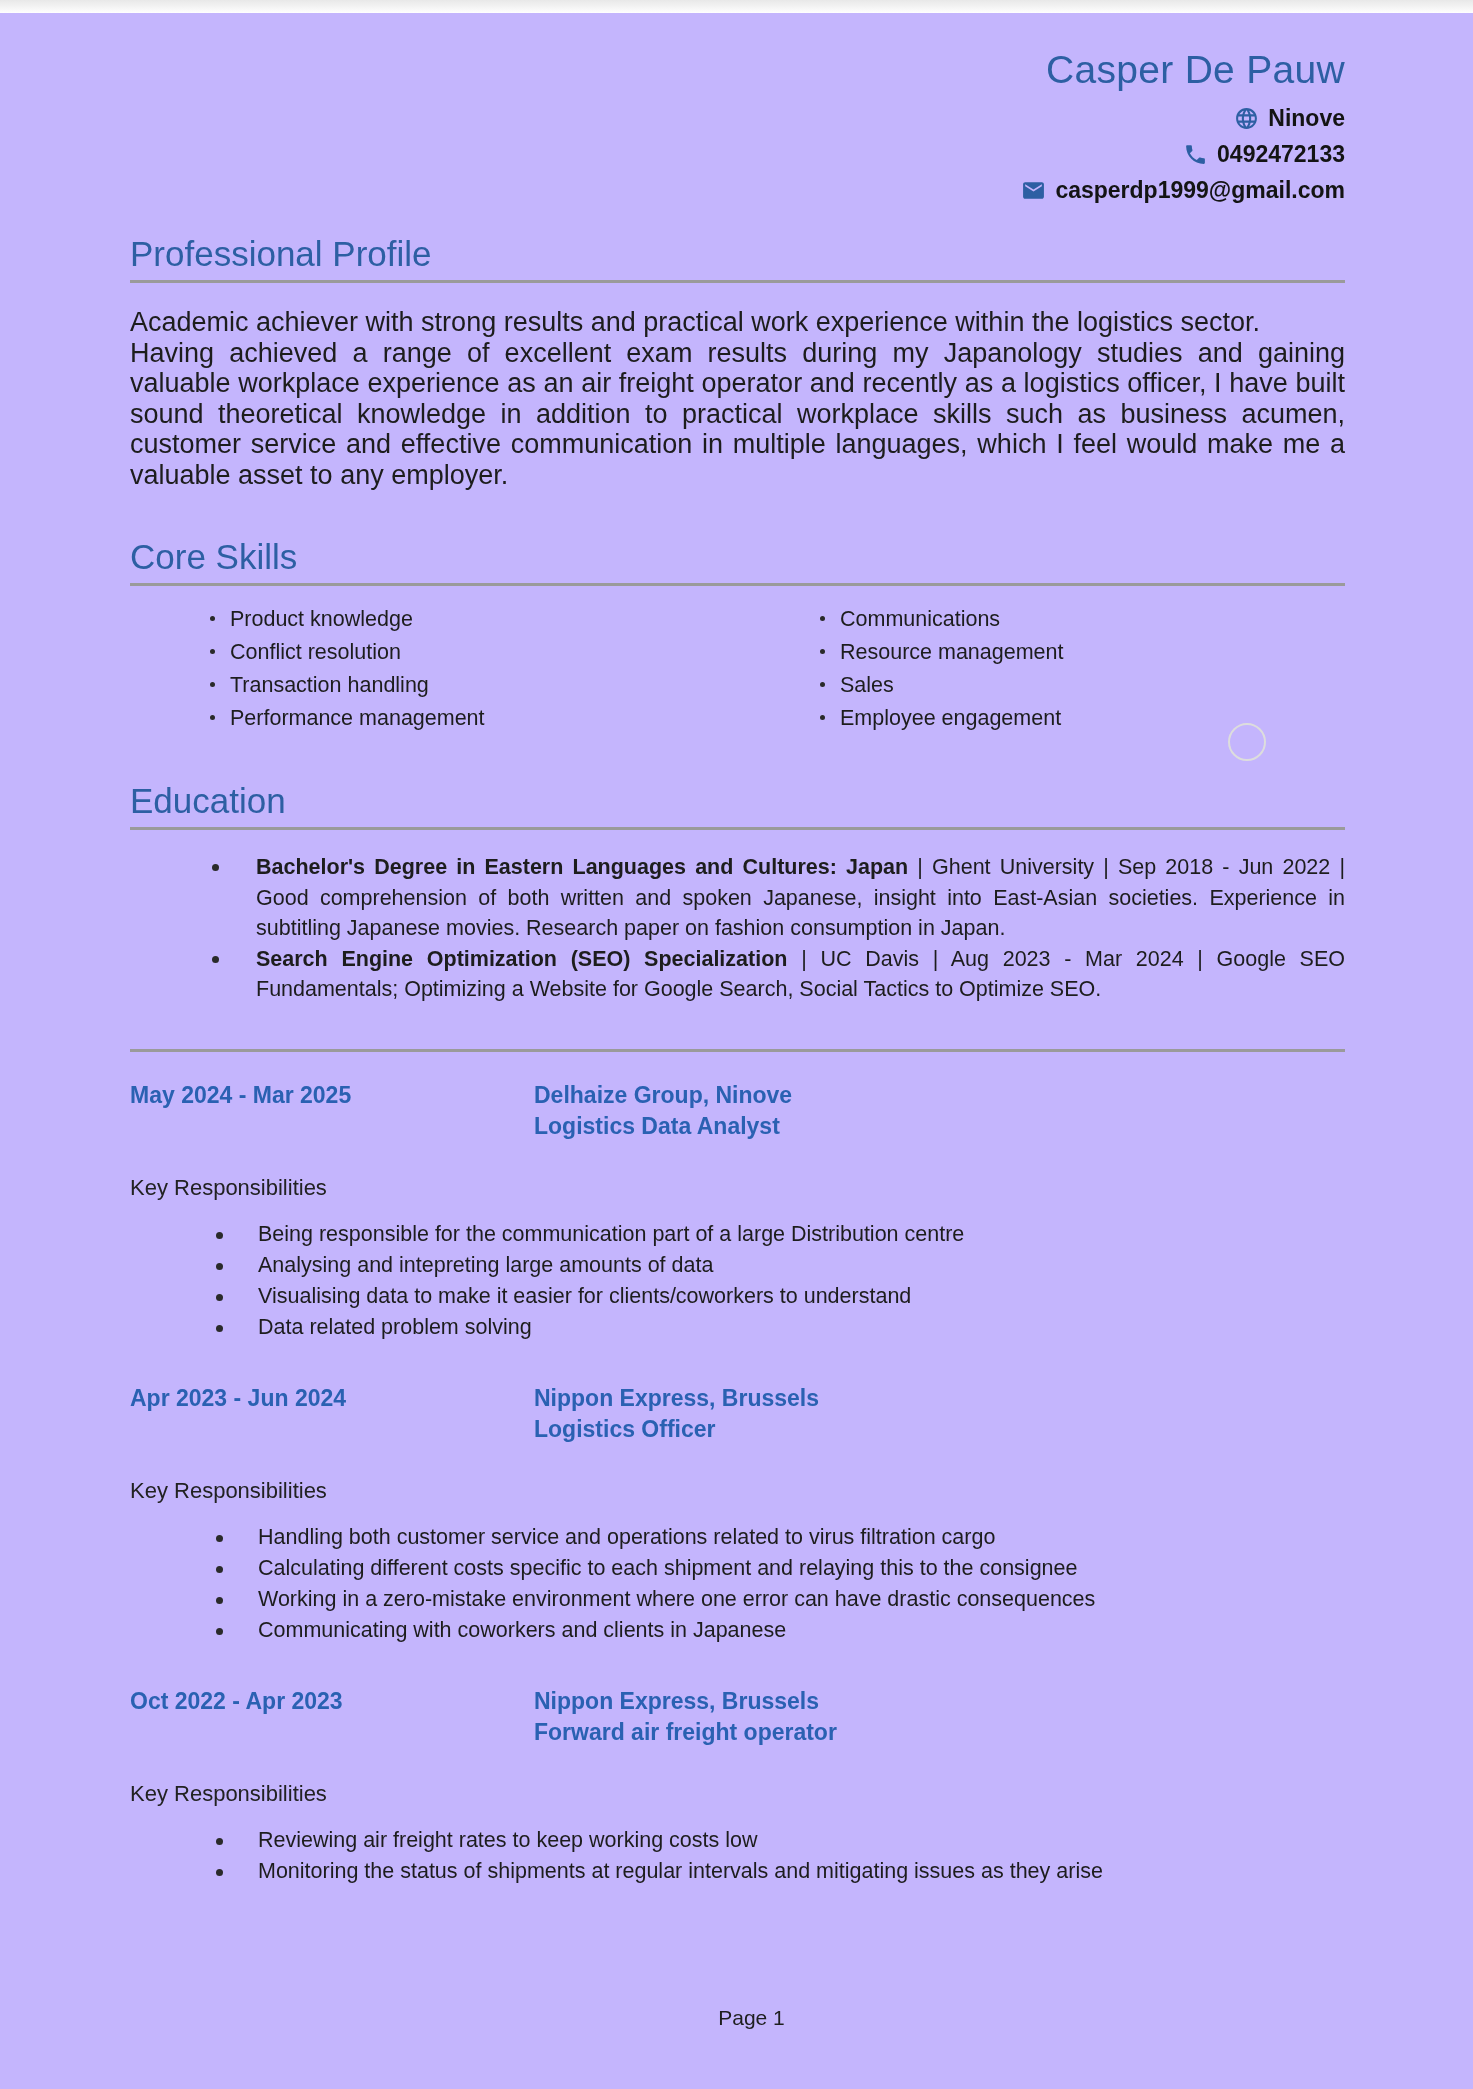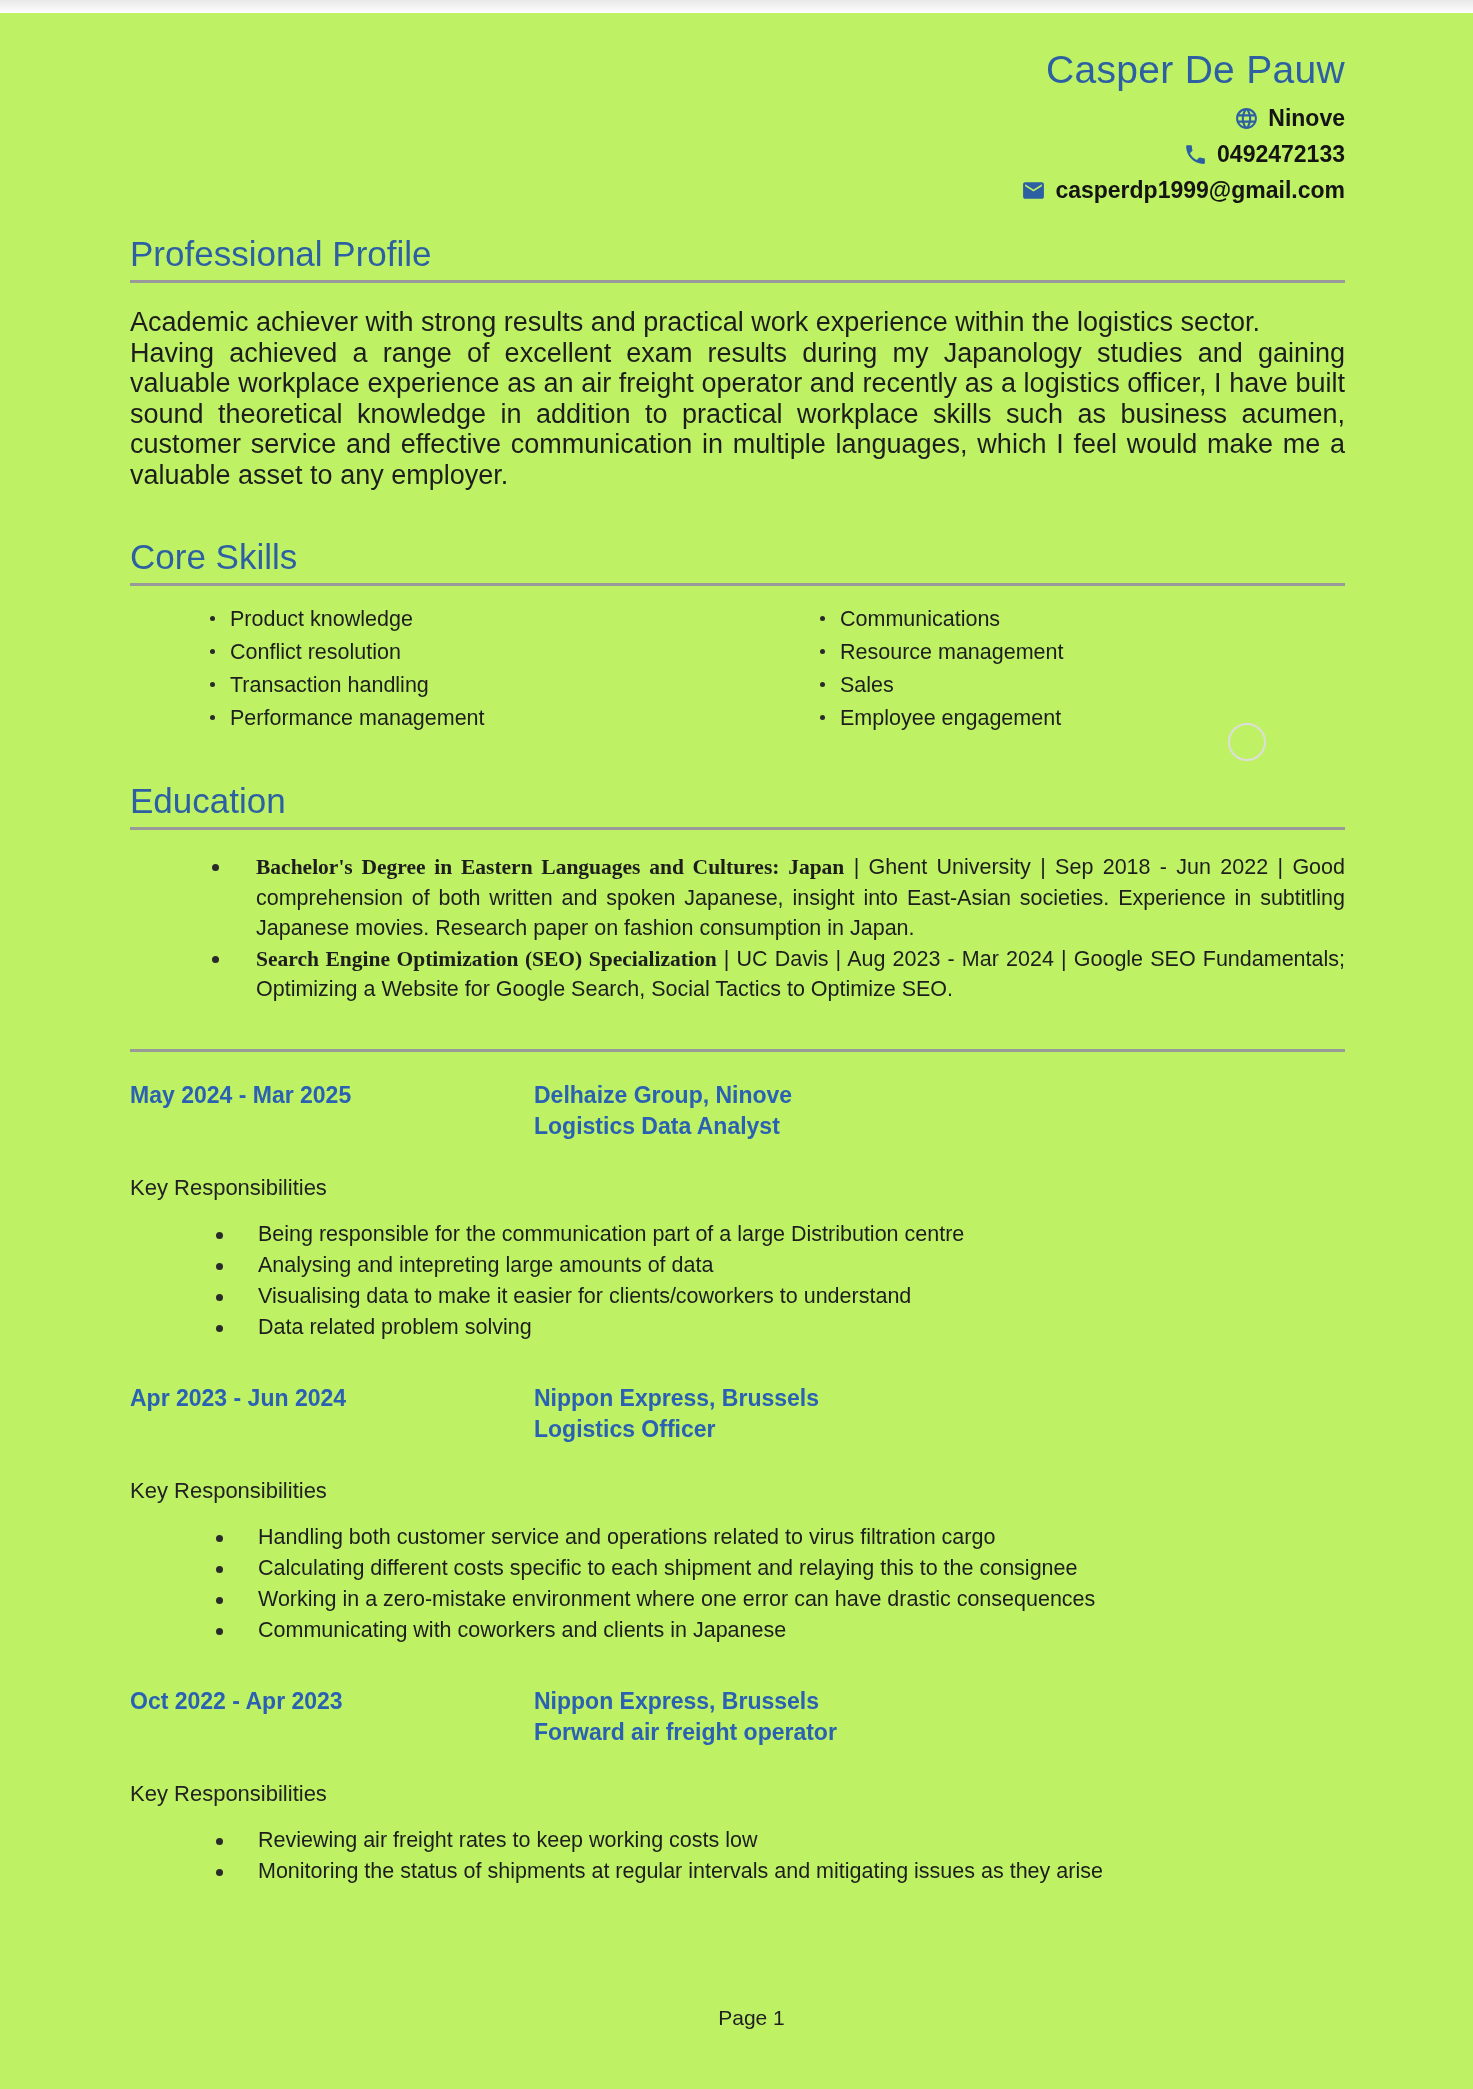--- a/index.html
+++ b/index.html
@@ -1,17 +1,17 @@
 <!DOCTYPE html>
 <html style="--accent: #2d5fa3; --career: #2a61b2; --rule: #9a9a9a; --text: #1c1c1c;"><head>
 <meta charset="utf-8">
 <style>
   html,body{margin:0;padding:0;background:#ffffff;}
   body{font-family:"Liberation Sans",sans-serif;color:var(--text,#1c1c1c);-webkit-font-smoothing:antialiased;}
-  .page{position:relative;width:1473px;height:2089px;background:#bef264;overflow:hidden;margin:0 auto;}
+  .page{position:relative;width:1473px;height:2089px;background:#c4b5fd;overflow:hidden;margin:0 auto;}
   .scan-edge{position:absolute;top:0;left:0;width:100%;height:13px;
     background:linear-gradient(180deg,#e8e8e8 0%,#f4f4f4 55%,#ffffff 100%);}
   .content{padding:48px 128px 0 130px;}
 
   .name{text-align:right;color:var(--accent,#2d5fa3);font-size:39px;line-height:44px;font-weight:500;letter-spacing:.3px;}
 
   .contact{margin-top:14px;display:flex;flex-direction:column;align-items:flex-end;gap:11px;}
   .contact-row{display:flex;align-items:center;gap:9px;font-size:23px;font-weight:700;color:#141414;line-height:25px;}
   .contact-row svg{width:25px;height:25px;fill:var(--accent,#2d5fa3);flex:0 0 auto;}
 
@@ -27,21 +27,21 @@
   .sec-skills{margin-top:46px;}
   .skills-grid{margin-top:22px;padding-left:80px;display:grid;grid-template-columns:610px 1fr;}
   ul.skill-col{list-style:none;margin:0;padding:0;}
   .skill-item{display:flex;align-items:baseline;font-size:21.5px;line-height:22px;margin-bottom:11px;color:#1d1d1d;}
   .skill-item .dot{width:5px;height:5px;border-radius:50%;background:#2a2a2a;flex:0 0 auto;margin-right:15px;position:relative;top:-5px;}
 
   .sec-education{margin-top:40px;}
   ul.edu-list{list-style:none;margin:22px 0 0 0;padding:0;}
   .edu-item{position:relative;padding-left:126px;font-size:21.5px;line-height:30.5px;text-align:justify;color:#1d1d1d;}
   .edu-item::before{content:"";position:absolute;left:82px;top:12px;width:7px;height:7px;border-radius:50%;background:#2a2a2a;}
-  .edu-title{font-weight:700;font-family:Liberation Serif, serif;}
+  .edu-title{font-weight:700;}
 
   .sec-career{margin-top:44px;}
   .job{margin-top:28px;}
   .job + .job{margin-top:40px;}
   .job-head{display:flex;align-items:flex-start;}
   .job-dates{width:404px;flex:0 0 auto;color:var(--career,#2a61b2);font-size:23px;font-weight:700;line-height:31px;}
   .job-org{color:var(--career,#2a61b2);font-size:23px;font-weight:700;line-height:31px;}
   .kr-label{margin-top:33px;font-size:22px;color:#222;line-height:26px;}
   ul.resp-list{list-style:none;margin:18px 0 0 0;padding:0;}
   .resp-item{position:relative;padding-left:128px;font-size:21.5px;line-height:31px;color:#1d1d1d;}

